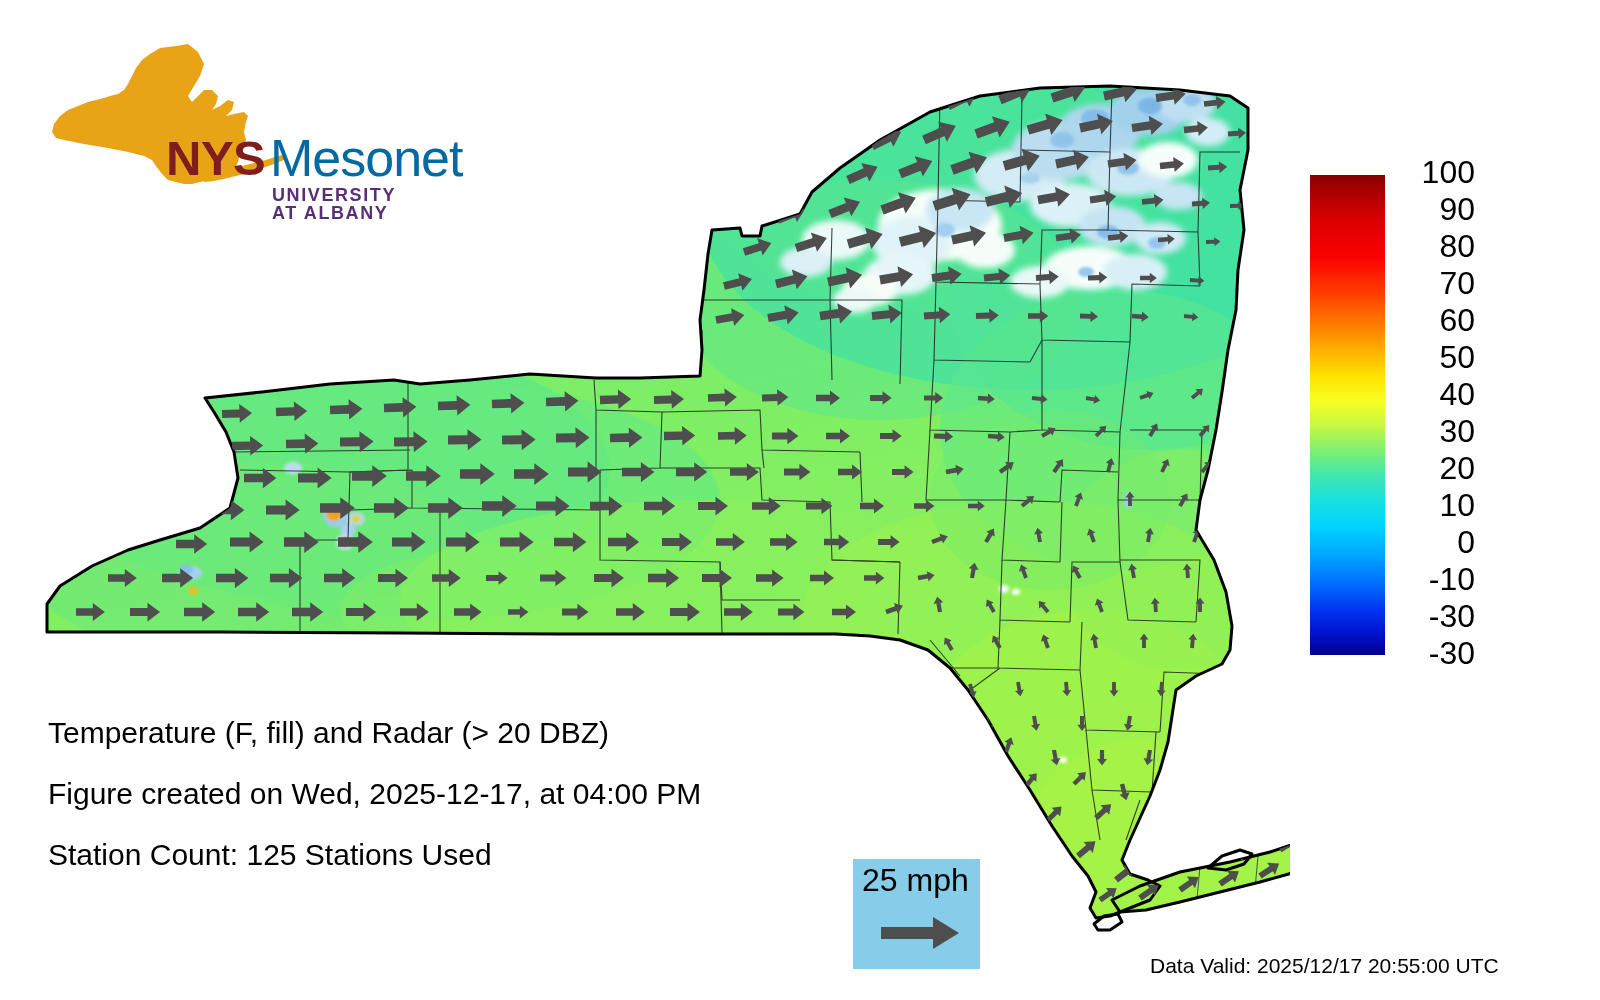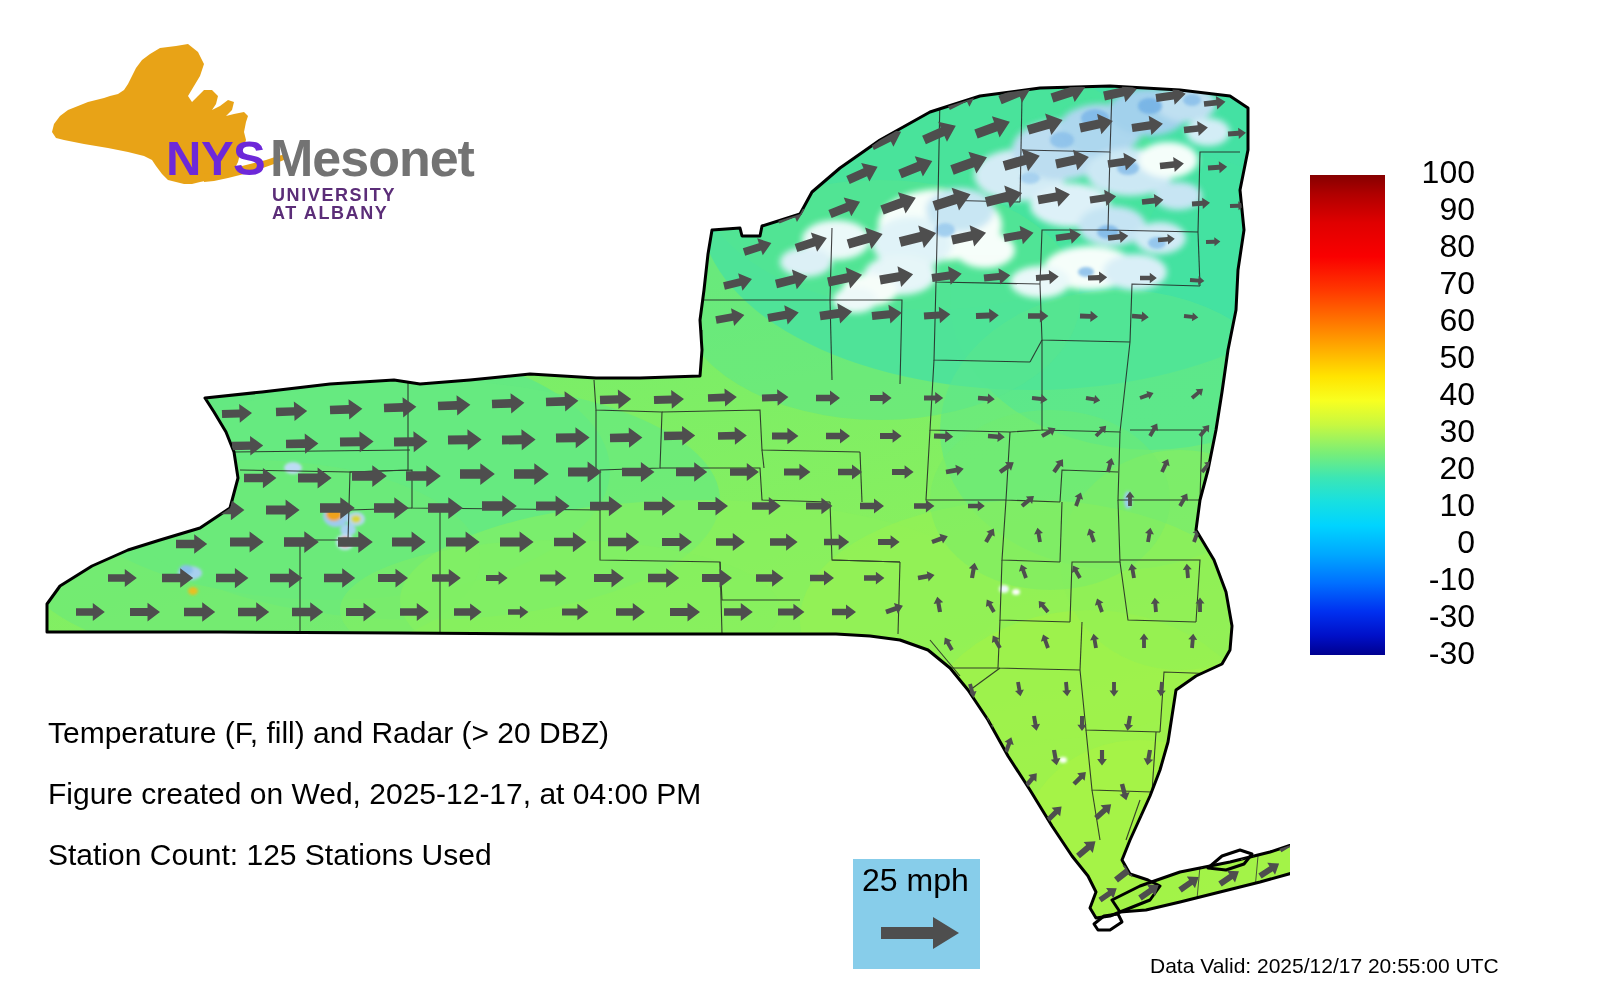--- a/index.html
+++ b/index.html
@@ -24,30 +24,30 @@
     width: 360px;
     height: 145px;
   }
   #logo-nys-text {
     position: absolute;
     left: 118px;
     top: 90px;
     font-size: 49px;
     font-weight: bold;
     letter-spacing: -0.5px;
-    color: #6d28d9;
+    color: #7f1d1d;
     line-height: 1;
   }
   #logo-mesonet-text {
     position: absolute;
     left: 222px;
     top: 88px;
     font-size: 52px;
-    font-weight: bold;
-    color: #737373;
+    font-weight: normal;
+    color: #0369a1;
     line-height: 1;
     letter-spacing: -1px;
   }
   #logo-univ-text {
     position: absolute;
     left: 224px;
     top: 142px;
     font-size: 18px;
     font-weight: bold;
     color: #5b2d78;

